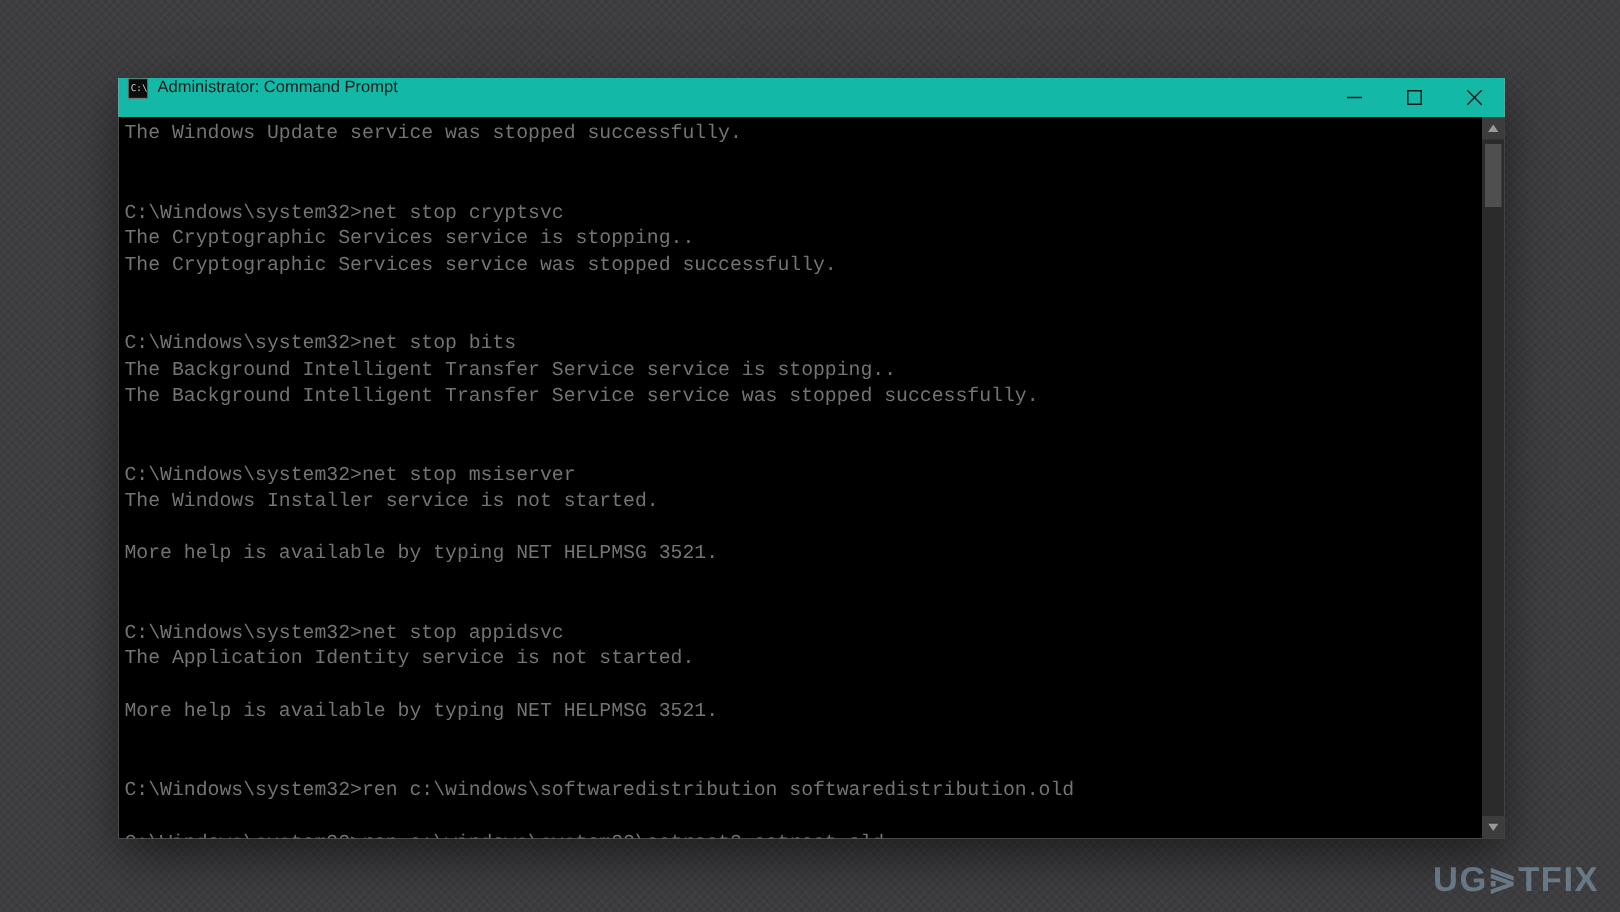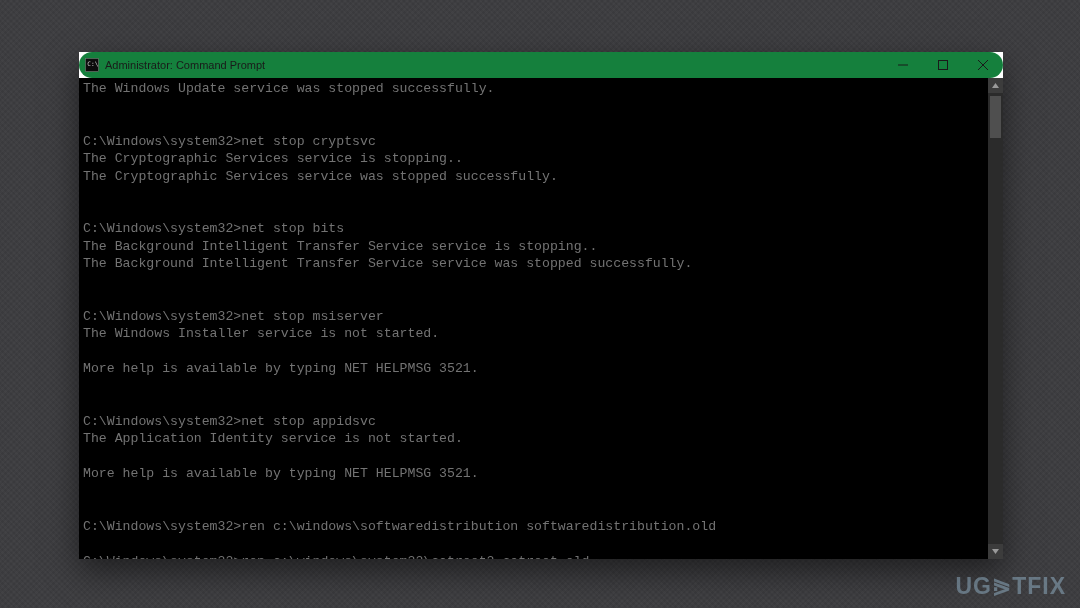--- a/index.html
+++ b/index.html
@@ -15,26 +15,25 @@
   .wrap {
     position: absolute;
     left: 79px; top: 52px;
     width: 924px; height: 507px;
     background: #fff;
     box-shadow: 0 12px 30px rgba(0,0,0,0.5);
     display: flex; flex-direction: column;
   }
   .titlebar {
     height: 26px;
-    background: #15803d;
-    display: flex; align-items: center;
+    background: #14b8a6;
+    display: flex; align-items: flex-start;
     padding: 0 0 0 6px;
     font-size: 11px; color: #1a1a1a;
     user-select: none;
-    border-radius: 13px;
   }
   .titlebar .ico {
     width: 14px; height: 14px; margin-right: 6px;
     display: inline-flex; align-items: center; justify-content: center;
   }
   .titlebar .title { flex: 0 0 auto; }
   .titlebar .spacer { flex: 1; }
   .wc { width: 40px; height: 26px; display: flex; align-items: center; justify-content: center; }
   .wc svg { pointer-events: none; }
   .console-frame {

